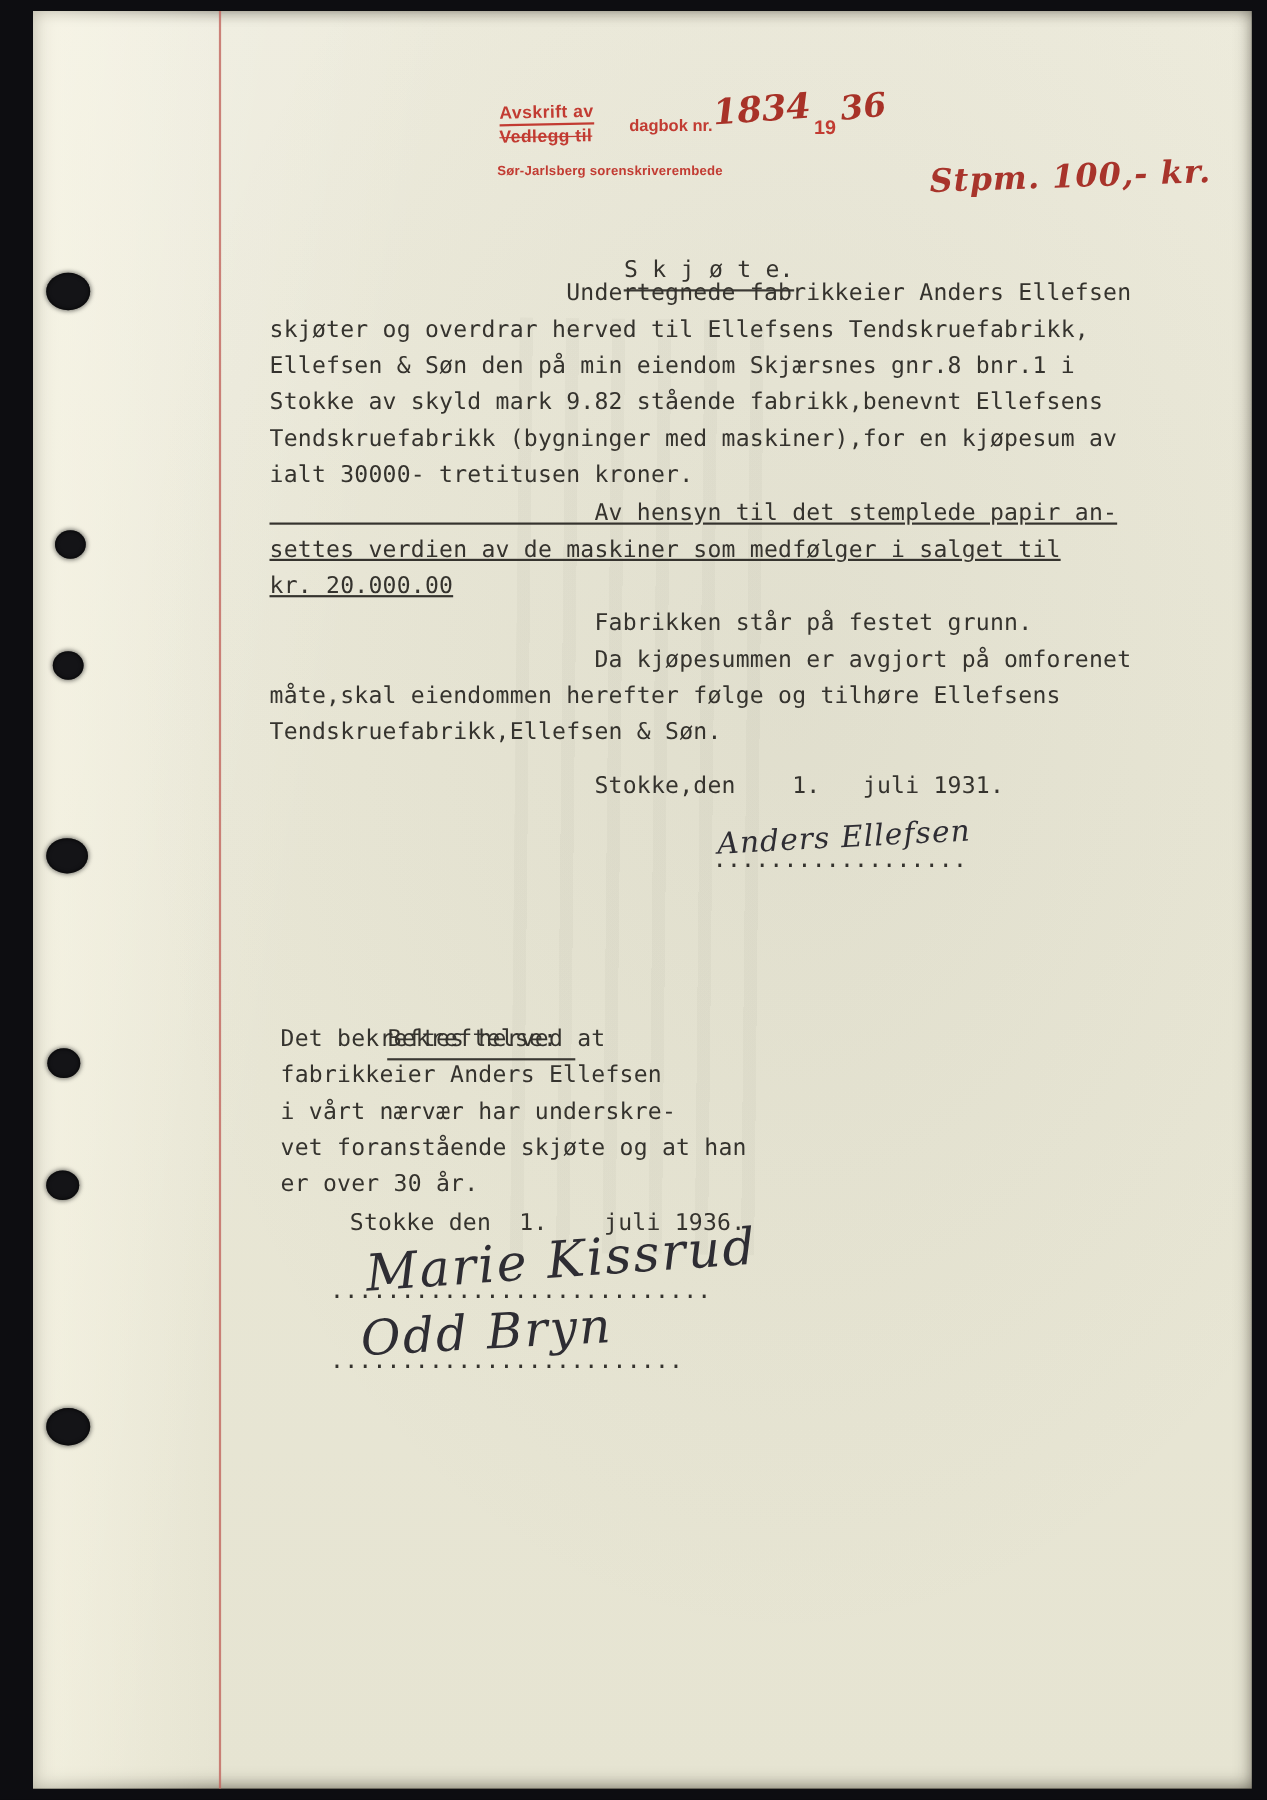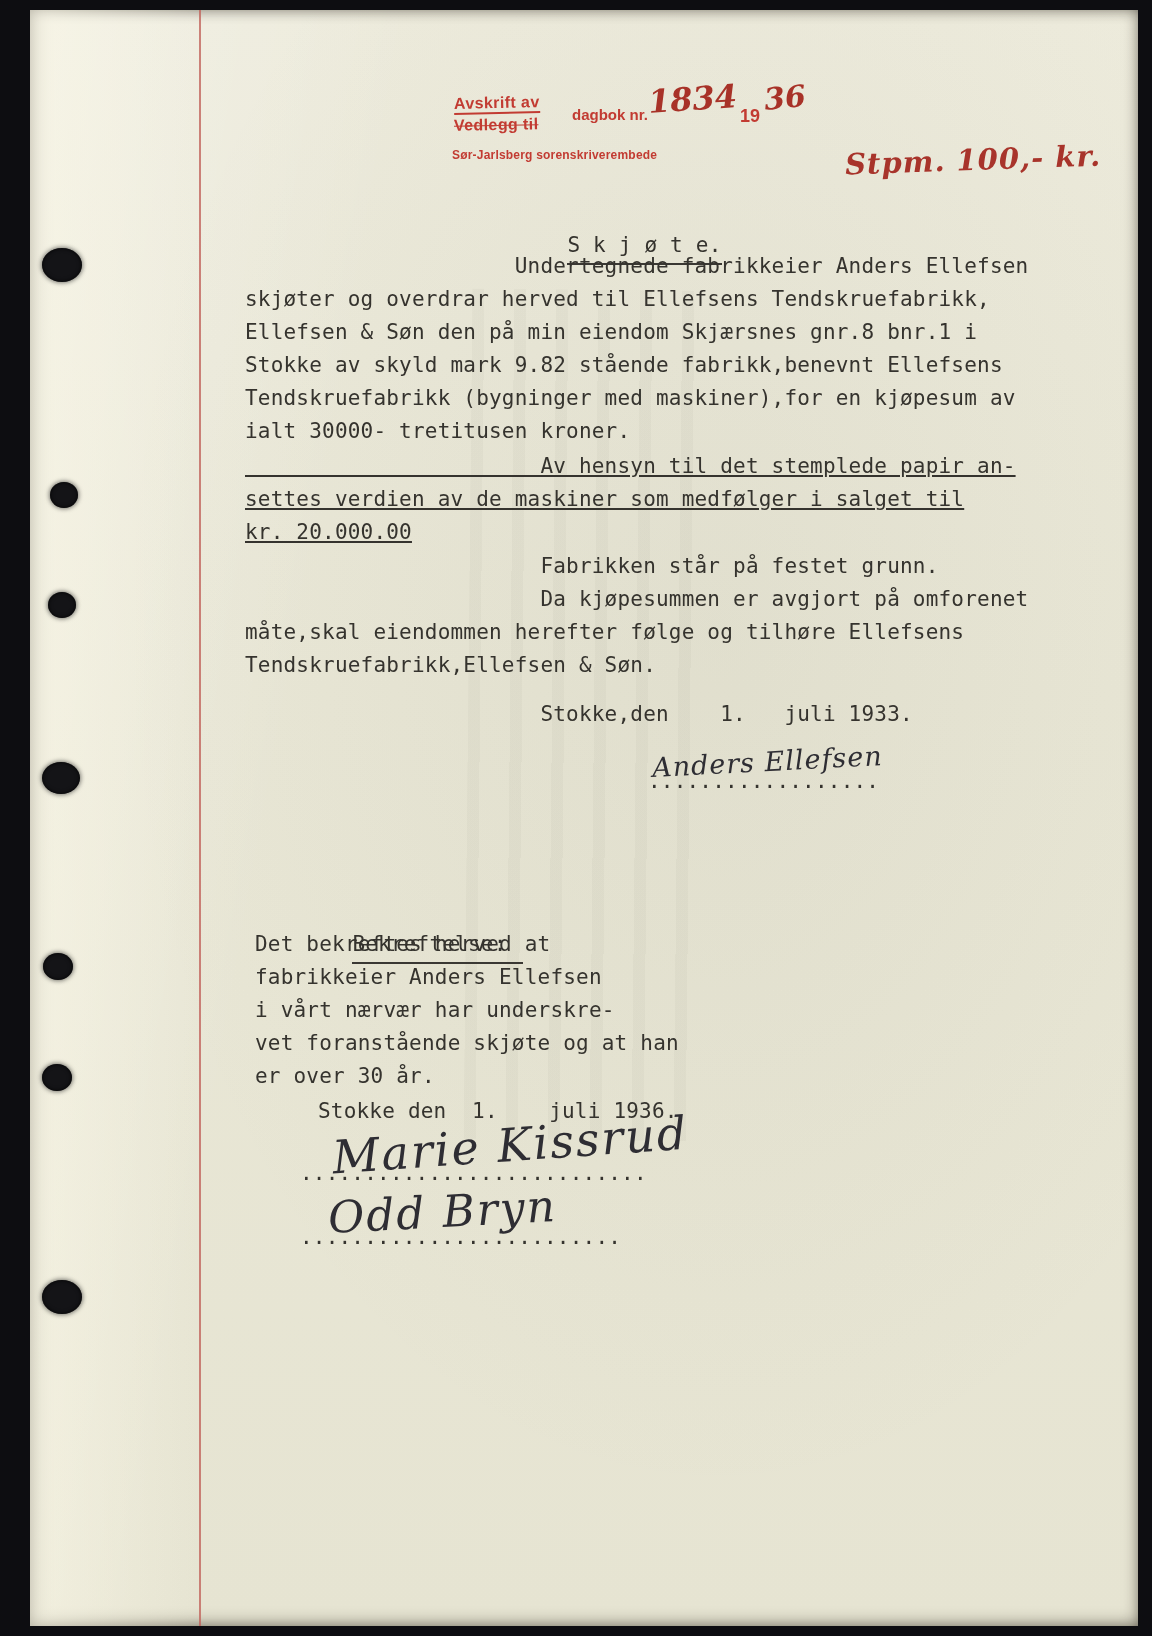--- a/index.html
+++ b/index.html
@@ -138,21 +138,21 @@
 Stokke av skyld mark 9.82 stående fabrikk,benevnt Ellefsens
 Tendskruefabrikk (bygninger med maskiner),for en kjøpesum av
 ialt 30000- tretitusen kroner.</div>
   <div class="mono" style="left:245px; top:450px;text-decoration:underline;">                       Av hensyn til det stemplede papir an-
 settes verdien av de maskiner som medfølger i salget til
 kr. 20.000.00</div>
   <div class="mono" style="left:245px; top:550px;">                       Fabrikken står på festet grunn.
                        Da kjøpesummen er avgjort på omforenet
 måte,skal eiendommen herefter følge og tilhøre Ellefsens
 Tendskruefabrikk,Ellefsen &amp; Søn.</div>
-  <div class="mono" style="left:245px; top:698px;">                       Stokke,den    1.   juli 1933.</div>
+  <div class="mono" style="left:245px; top:698px;">                       Stokke,den    1.   juli 1931.</div>
 
   <div class="script sig-seller">Anders Ellefsen</div>
   <div class="mono" style="left:648px; top:765px;">..................</div>
 
   <div class="mono" style="left:255px; top:895px;">
     <span class="heading-underline">Bekreftelse:</span>
   </div>
   <div class="mono" style="left:255px; top:928px;">Det bekreftes herved at
 fabrikkeier Anders Ellefsen
 i vårt nærvær har underskre-

